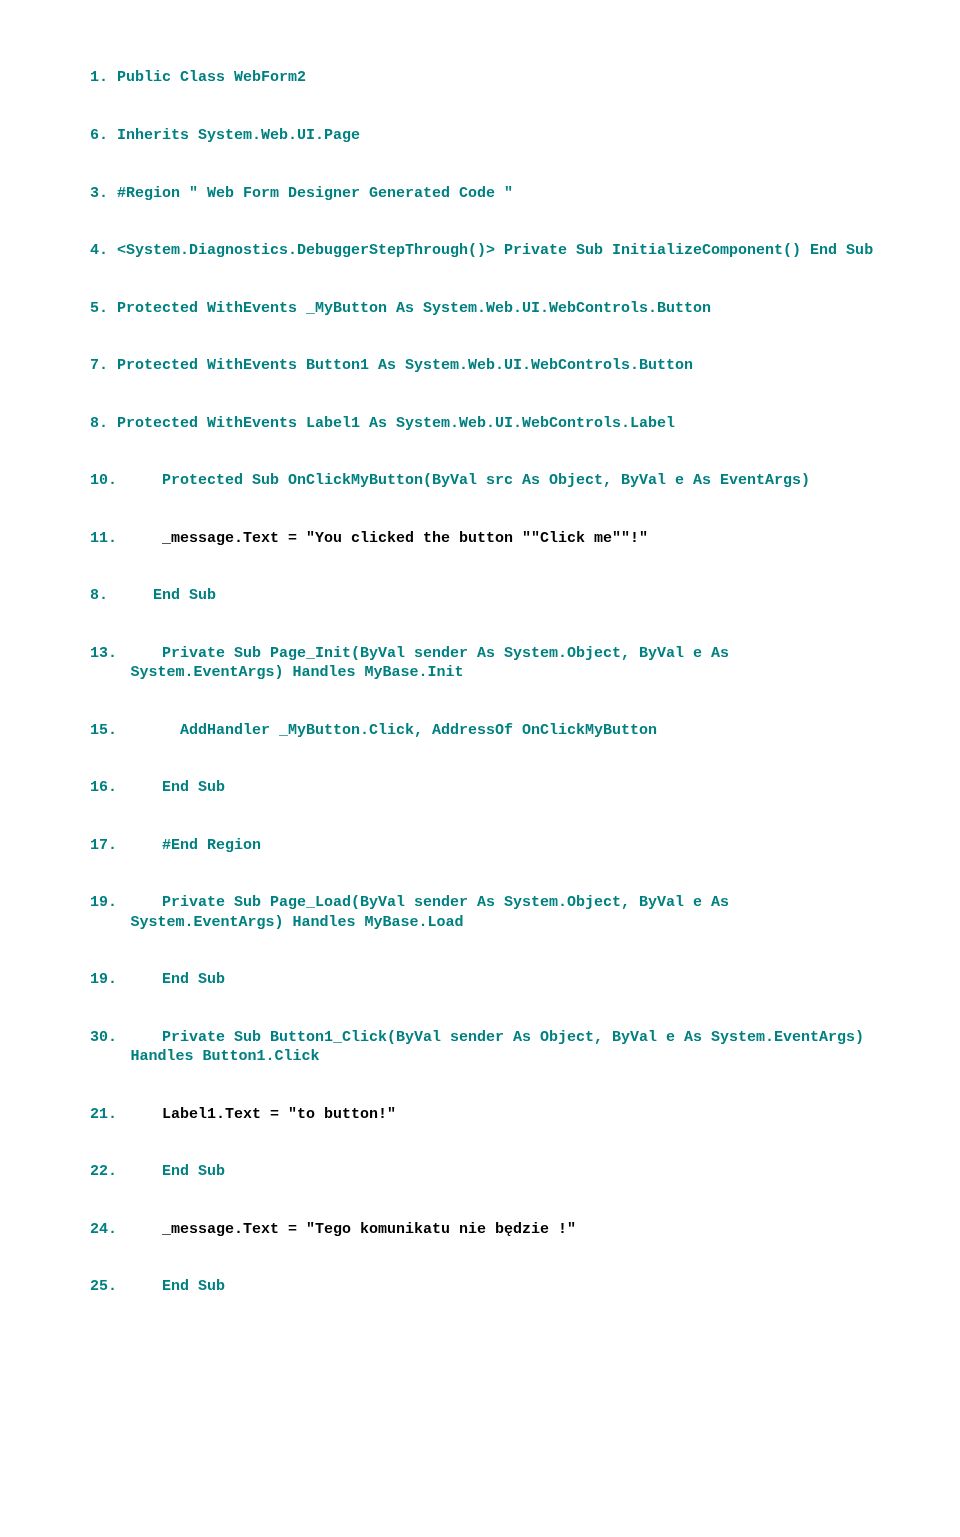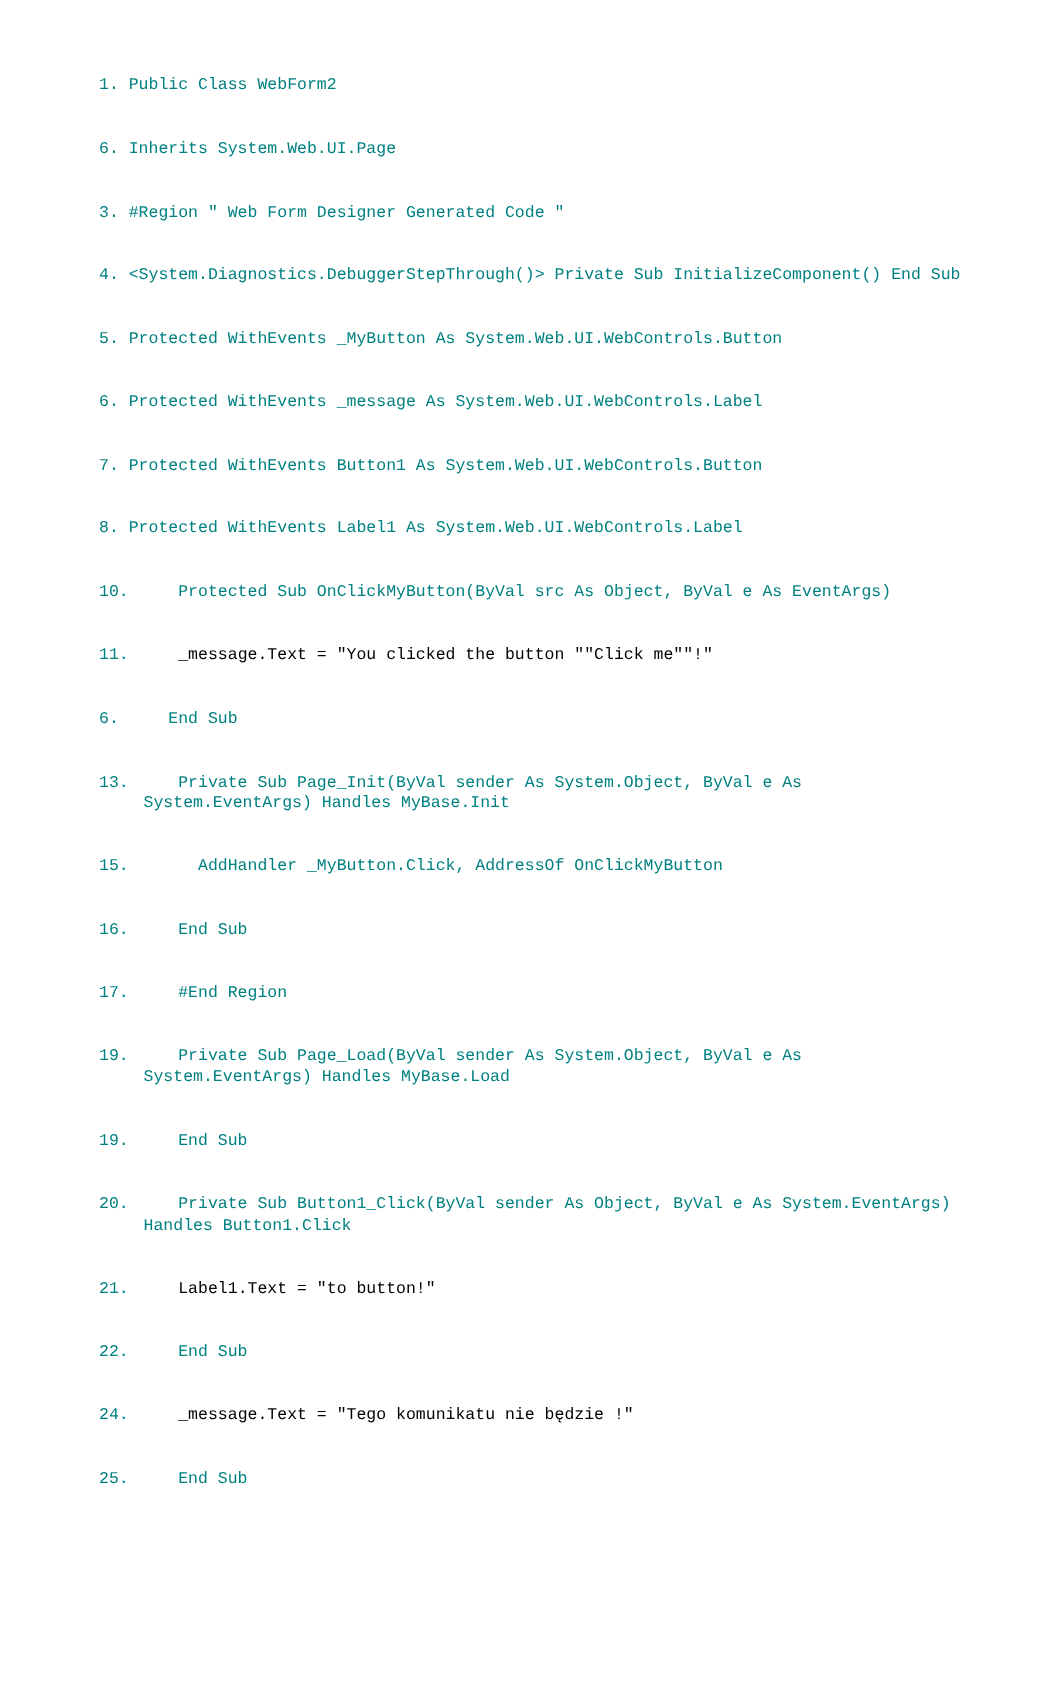--- a/index.html
+++ b/index.html
@@ -18,47 +18,47 @@
     font-family: "Courier New", Courier, monospace;
     font-size: 15px;
     line-height: 1.28;
     color: #008080;
     white-space: pre-wrap;
   }
   .code-line {
     display: block;
     padding-left: 4.5ch;
     text-indent: -4.5ch;
+    font-weight: bold;
   }
   .code-black { color: #000; }
 </style>
 </head>
 <body>
 
 <div class="page">
 
   <div class="code-block">
     <span class="code-line">1. Public Class WebForm2</span>
     <span class="code-line">6. Inherits System.Web.UI.Page</span>
     <span class="code-line">3. #Region " Web Form Designer Generated Code "</span>
     <span class="code-line">4. &lt;System.Diagnostics.DebuggerStepThrough()&gt; Private Sub InitializeComponent() End Sub</span>
     <span class="code-line">5. Protected WithEvents _MyButton As System.Web.UI.WebControls.Button</span>
-    <span class="code-line">6. Protected WithEvents _message As System.Web.UI.WebControls.Label</span>
     <span class="code-line">7. Protected WithEvents Button1 As System.Web.UI.WebControls.Button</span>
     <span class="code-line">8. Protected WithEvents Label1 As System.Web.UI.WebControls.Label</span>
     <span class="code-line">10.     Protected Sub OnClickMyButton(ByVal src As Object, ByVal e As EventArgs)</span>
     <span class="code-line"><span>11.     </span><span class="code-black">_message.Text = "You clicked the button ""Click me""!"</span></span>
-    <span class="code-line">6.     End Sub</span>
+    <span class="code-line">8.     End Sub</span>
     <span class="code-line">13.     Private Sub Page_Init(ByVal sender As System.Object, ByVal e As System.EventArgs) Handles MyBase.Init</span>
     <span class="code-line">15.       AddHandler _MyButton.Click, AddressOf OnClickMyButton</span>
     <span class="code-line">16.     End Sub</span>
     <span class="code-line">17.     #End Region</span>
     <span class="code-line">19.     Private Sub Page_Load(ByVal sender As System.Object, ByVal e As System.EventArgs) Handles MyBase.Load</span>
     <span class="code-line">19.     End Sub</span>
-    <span class="code-line">20.     Private Sub Button1_Click(ByVal sender As Object, ByVal e As System.EventArgs) Handles Button1.Click</span>
+    <span class="code-line">30.     Private Sub Button1_Click(ByVal sender As Object, ByVal e As System.EventArgs) Handles Button1.Click</span>
     <span class="code-line"><span>21.     </span><span class="code-black">Label1.Text = "to button!"</span></span>
     <span class="code-line">22.     End Sub</span>
     <span class="code-line"><span>24.     </span><span class="code-black">_message.Text = "Tego komunikatu nie będzie !"</span></span>
     <span class="code-line">25.     End Sub</span>
     
   </div>
 
 </div>
 
 </body></html>

